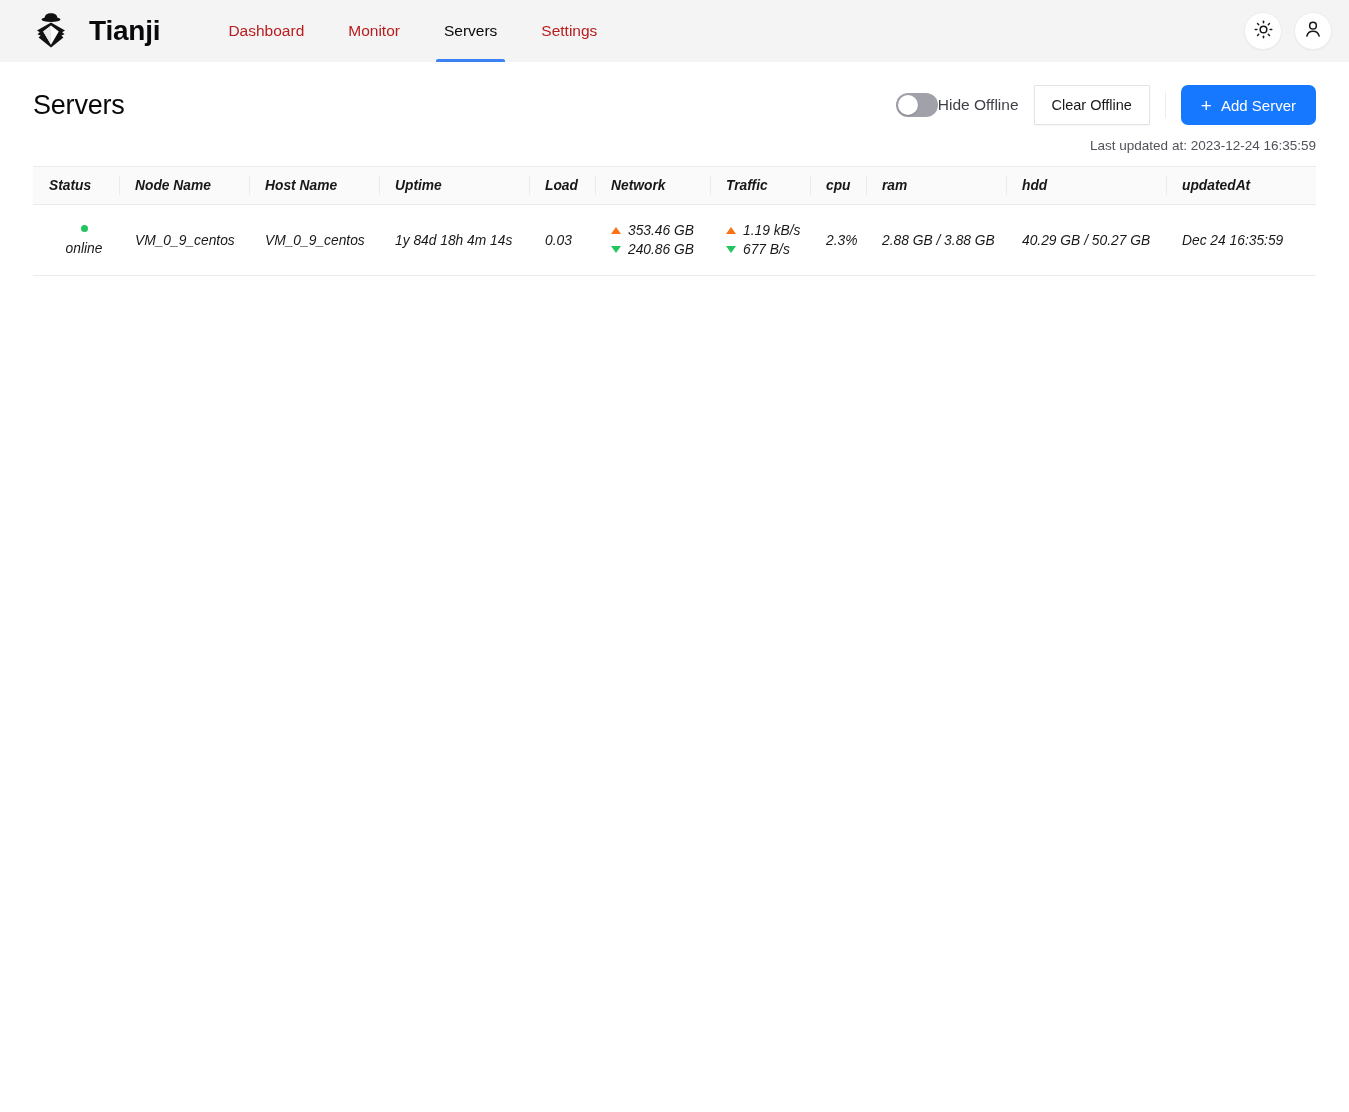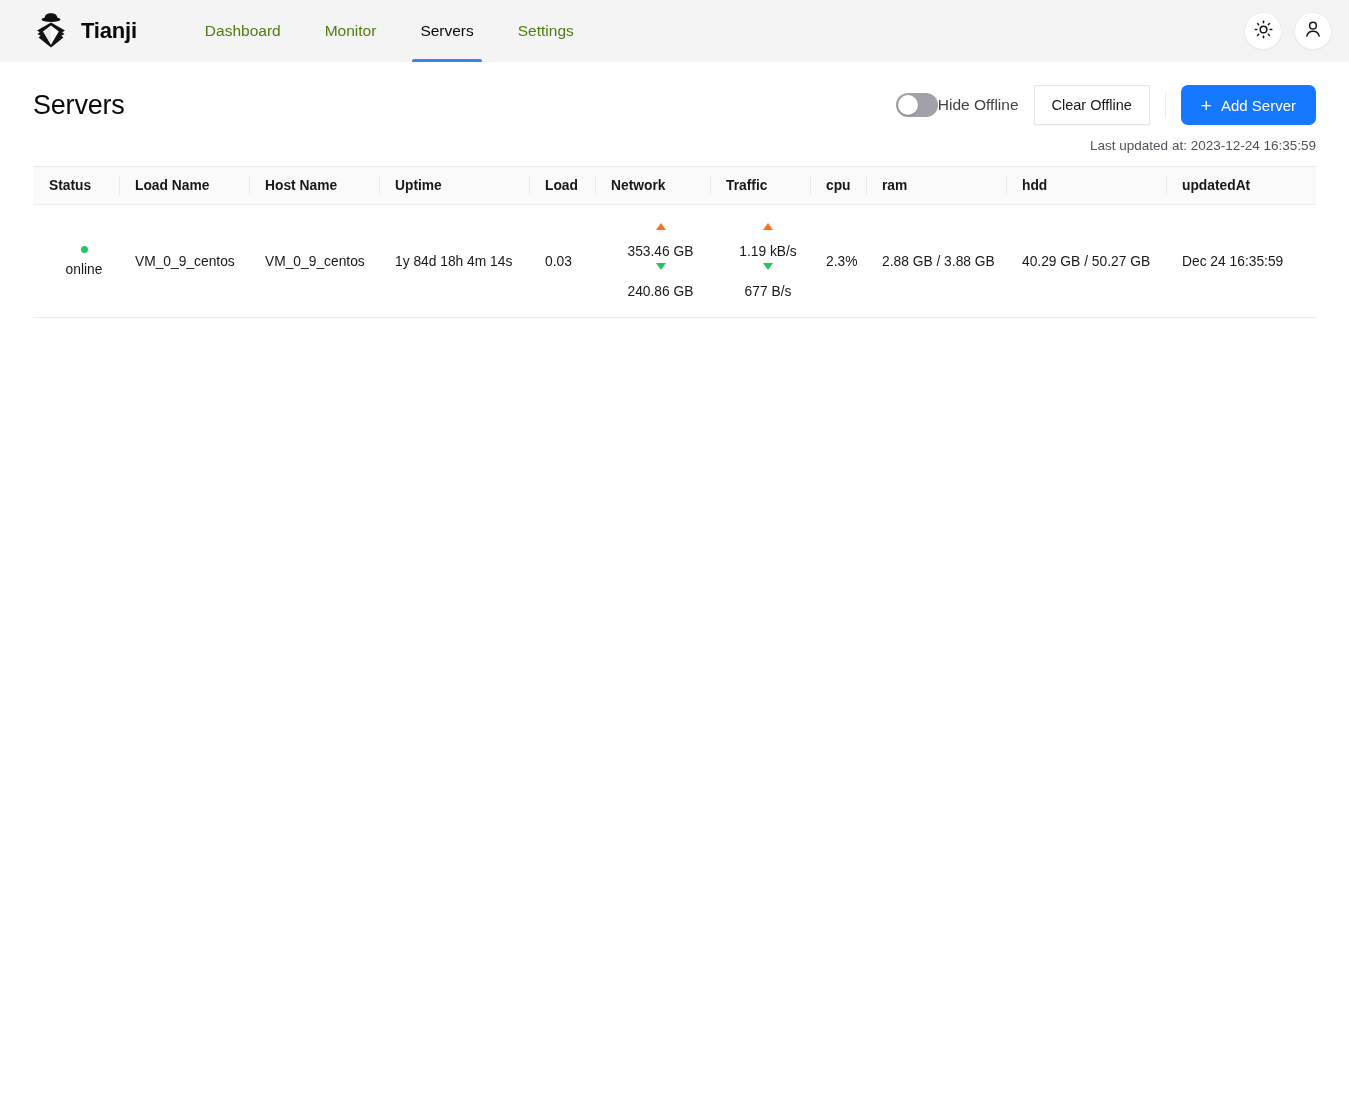--- a/index.html
+++ b/index.html
@@ -22,38 +22,39 @@
     position: relative;
   }
   .brand {
     display: flex;
     align-items: center;
     gap: 10px;
     margin-right: 46px;
   }
   .brand-logo { width: 40px; height: 40px; display: block; }
   .brand-name {
-    font-size: 22px;
+    font-size: 28px;
     font-weight: bold;
     letter-spacing: -0.2px;
     color: #09090b;
+    margin-left: 8px;
   }
   .nav-links {
     display: flex;
     align-items: stretch;
     height: 62px;
     gap: 0;
   }
   .nav-link {
     position: relative;
     display: flex;
     align-items: center;
     padding: 0 22px;
     font-size: 15.5px;
-    color: #4d7c0f;
+    color: #b91c1c;
     cursor: pointer;
     white-space: nowrap;
   }
   .nav-link.active { color: #09090b; }
   .nav-link.active::after {
     content: "";
     position: absolute;
     left: 14px; right: 14px;
     bottom: 0;
     height: 3px;
@@ -153,20 +154,21 @@
 
   
   .table-wrap {
     border-top: 1px solid #ebebed;
     border-bottom: 1px solid #ebebed;
   }
   table.srv {
     width: 100%;
     border-collapse: collapse;
     table-layout: fixed;
+    font-style: italic;
   }
   table.srv thead tr { background: #fafafa; }
   table.srv th {
     text-align: left;
     font-size: 13.8px;
     font-weight: bold;
     color: #18181b;
     padding: 11px 0 11px 16px;
     border-bottom: 1px solid #ebebed;
     position: relative;
@@ -182,21 +184,21 @@
   table.srv td {
     font-size: 13.8px;
     color: #18181b;
     padding: 18px 0 18px 16px;
     vertical-align: middle;
     white-space: nowrap;
   }
   .status-cell { display: flex; align-items: center; gap: 9px; flex-direction: column; }
   .dot { width: 7px; height: 7px; border-radius: 50%; background: #22c55e; flex: none; }
   .stack { display: flex; flex-direction: column; gap: 4px; }
-  .stack-row { display: flex; align-items: center; gap: 14px; flex-direction: column; }
+  .stack-row { display: flex; align-items: center; gap: 7px; }
   .tri {
     width: 0; height: 0;
     border-left: 5px solid transparent;
     border-right: 5px solid transparent;
     flex: none;
   }
   .tri.up { border-bottom: 7px solid #f97316; }
   .tri.down { border-top: 7px solid #22c55e; }
 
   
@@ -302,21 +304,21 @@
           <col class="c-network">
           <col class="c-traffic">
           <col class="c-cpu">
         <col class="c-ram">
           <col class="c-hdd">
           <col class="c-updated">
       </colgroup>
       <thead>
         <tr>
           <th>Status</th>
-          <th>Load Name</th>
+          <th>Node Name</th>
           <th>Host Name</th>
           <th>Uptime</th>
           <th>Load</th>
           <th>Network</th>
           <th>Traffic</th>
           <th>cpu</th>
           <th>ram</th>
           <th>hdd</th>
           <th>updatedAt</th>
         </tr>

